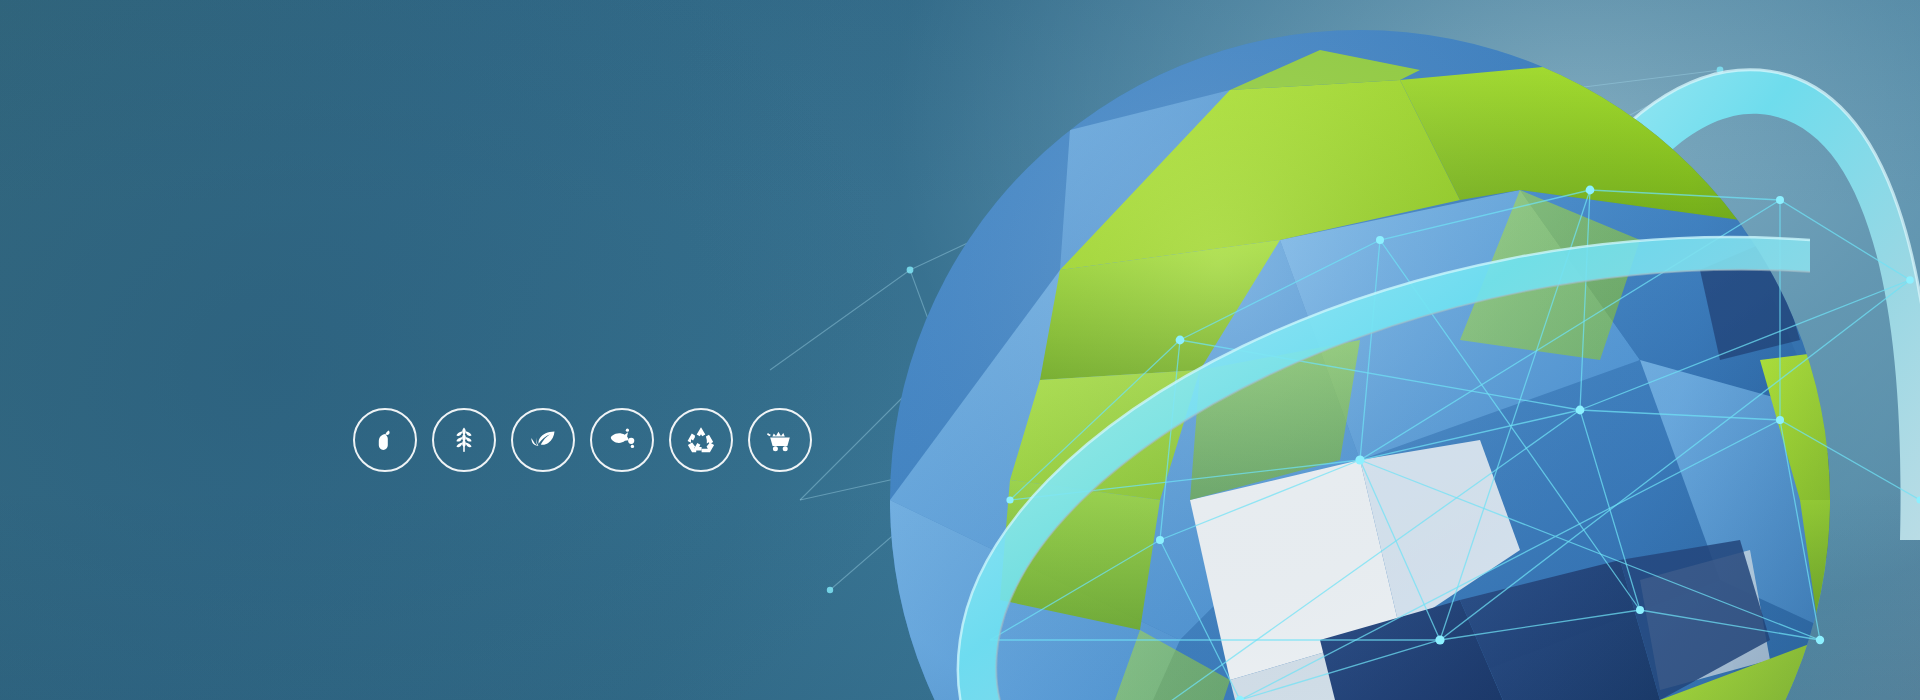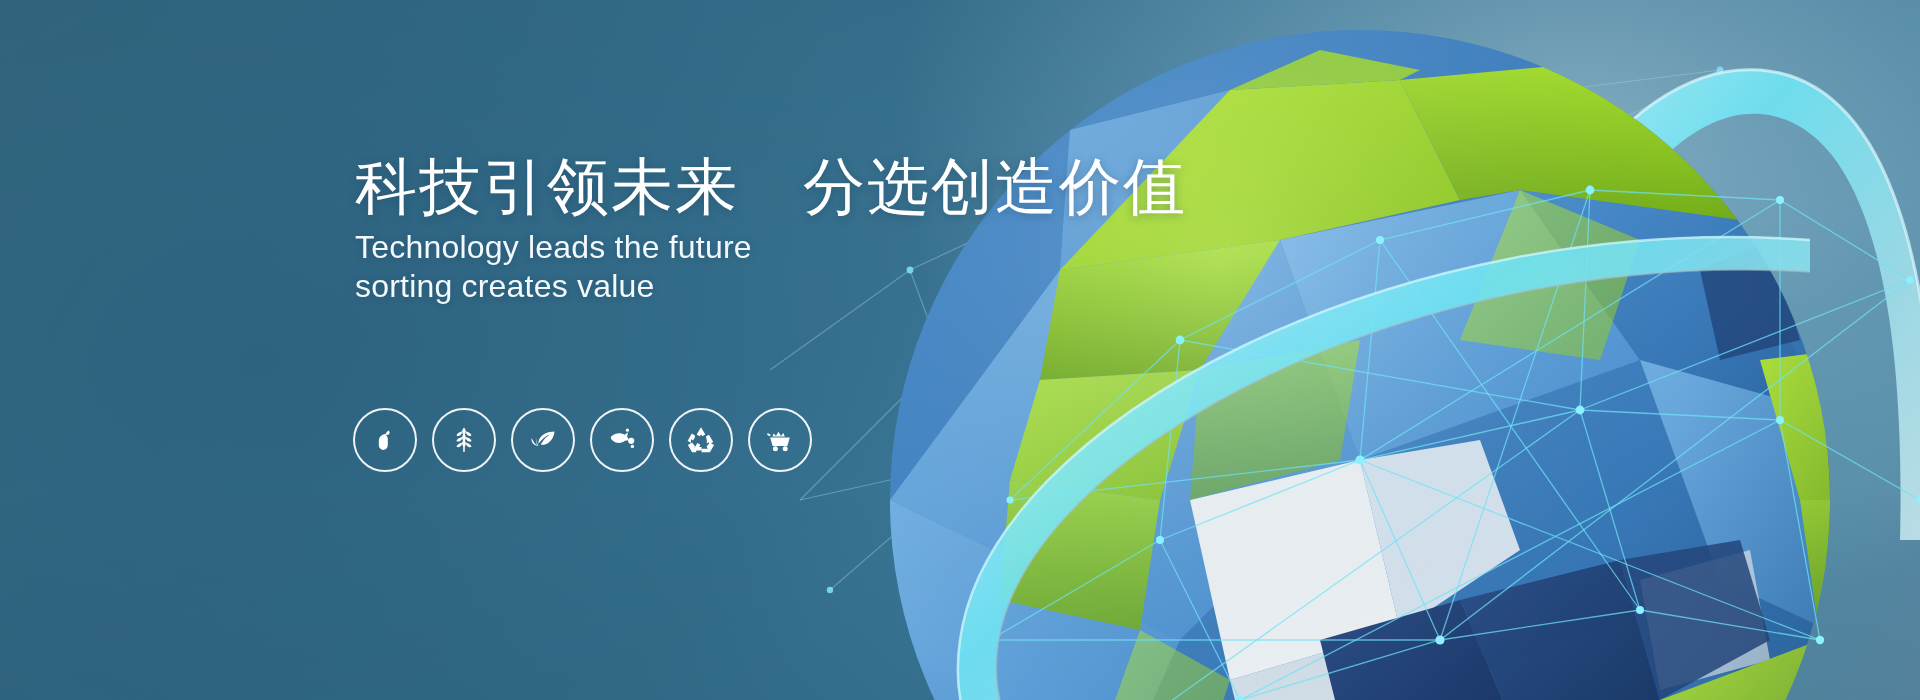--- a/index.html
+++ b/index.html
@@ -278,25 +278,20 @@
 
       <g>
         <path d="M1050 300 C 640 270, 230 480, 200 700 C 180 840, 300 900, 430 905
                  L430 872 C 320 866, 222 818, 238 704 C 266 510, 660 306, 1050 332 Z" fill="url(#gRibbon)" opacity="0.90"></path>
         <path d="M1050 300 C 640 270, 230 480, 200 700 C 180 840, 300 900, 430 905" fill="none" stroke="#caf6fc" stroke-opacity="0.8" stroke-width="2.5"></path>
         <path d="M1050 332 C 660 306, 266 510, 238 704 C 222 818, 320 866, 430 872" fill="none" stroke="#a7b9c2" stroke-opacity="0.55" stroke-width="2"></path>
       </g>
     </svg>
   </div>
 
-  <div class="content">
-    <h1 class="headline">科技引领未来　分选创造价值</h1>
-    <p class="subline">Technology leads the future</p>
-    <p class="subline subline-2">sorting creates value</p>
-  </div>
 
   <div class="icon-row">
 
     <div class="icon-circle">
       <svg width="34" height="34" viewBox="0 0 34 34">
         <path d="M20.8 7.4c.9 1.1 1.1 2.6.3 3.6-.9 1.1-2.5 1.2-3.7.3 0 0 .8-2.6 3.4-3.9z"></path>
         <path d="M17.4 11c-3.9.4-6.6 3.3-6.6 7.4v3.9c0 2.6 2 4.6 4.5 4.6s4.5-2 4.5-4.6v-6.4c0-1.6-.7-3.1-2-4.2-.1-.3-.2-.5-.4-.7z"></path>
       </svg>
     </div>
 

